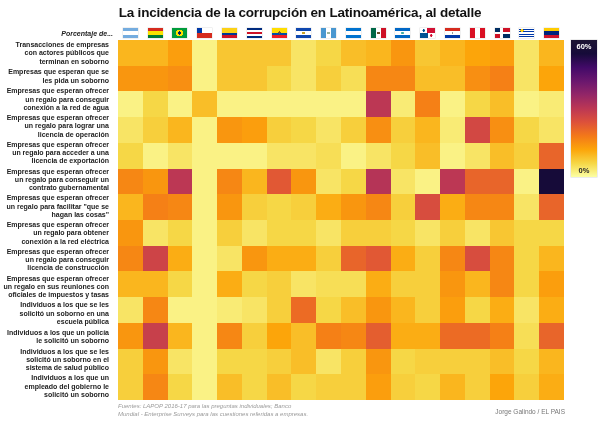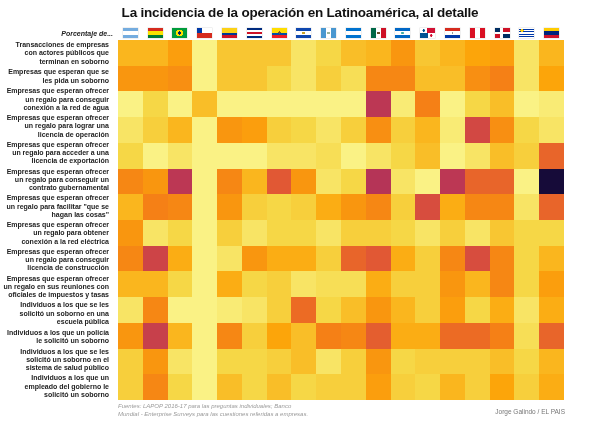--- a/index.html
+++ b/index.html
@@ -26,21 +26,21 @@
   .lmin{position:absolute;bottom:2px;left:0;right:0;text-align:center;
         font-size:7.5px;font-weight:700;color:#2b2b2b;}
   .sources{position:absolute;top:403px;left:118px;font-size:6px;font-style:italic;
            color:#9a9a9a;line-height:1.3;}
   .credit{position:absolute;top:408px;right:35px;font-size:6.5px;color:#777;}
 </style>
 </head>
 <body>
 
 <div class="page">
-  <div class="title">La incidencia de la operación en Latinoamérica, al detalle</div>
+  <div class="title">La incidencia de la corrupción en Latinoamérica, al detalle</div>
   <div class="corner">Porcentaje de...</div>
   <div class="flags" id="flags">
       <div class="flagcell">
         <div class="flag" style="background: linear-gradient(rgb(116, 172, 223) 0px, rgb(116, 172, 223) 33%, rgb(255, 255, 255) 33%, rgb(255, 255, 255) 66%, rgb(116, 172, 223) 66%);"></div>
       </div>
       <div class="flagcell">
         <div class="flag" style="background: linear-gradient(rgb(213, 43, 30) 0px, rgb(213, 43, 30) 33%, rgb(249, 227, 0) 33%, rgb(249, 227, 0) 66%, rgb(0, 121, 52) 66%);"></div>
       </div>
       <div class="flagcell">
         <div class="flag" style="background: radial-gradient(circle, rgb(1, 33, 105) 0px, rgb(1, 33, 105) 1.5px, rgb(254, 223, 0) 1.6px, rgb(254, 223, 0) 3.4px, rgb(0, 156, 59) 3.5px);"></div>
@@ -354,18 +354,22 @@
       <div class="cell" style="background: rgb(247, 207, 60);"></div>
       <div class="cell" style="background: rgb(251, 158, 13);"></div>
       <div class="cell" style="background: rgb(247, 207, 60);"></div>
       <div class="cell" style="background: rgb(246, 215, 70);"></div>
       <div class="cell" style="background: rgb(250, 182, 30);"></div>
       <div class="cell" style="background: rgb(247, 207, 60);"></div>
       <div class="cell" style="background: rgb(252, 165, 10);"></div>
       <div class="cell" style="background: rgb(247, 207, 60);"></div>
       <div class="cell" style="background: rgb(251, 173, 20);"></div>
     </div>
+  <div class="legendbar" id="legendbar" style="background: linear-gradient(rgb(28, 20, 51) 0%, rgb(22, 11, 57) 10%, rgb(66, 10, 104) 20%, rgb(106, 23, 110) 30%, rgb(147, 38, 103) 40%, rgb(188, 55, 84) 50%, rgb(221, 81, 58) 60%, rgb(243, 120, 25) 70%, rgb(252, 165, 10) 80%, rgb(246, 215, 70) 90%, rgb(252, 255, 164) 100%);">
+    <span class="lmax">60%</span>
+    <span class="lmin">0%</span>
+  </div>
   <div class="sources">
     <div>Fuentes: LAPOP 2016-17 para las preguntas individuales; Banco</div>
     <div>Mundial - Enterprise Surveys para las cuestiones referidas a empresas.</div>
   </div>
   <div class="credit">Jorge Galindo / EL PAIS</div>
 </div>
 
 </body></html>

